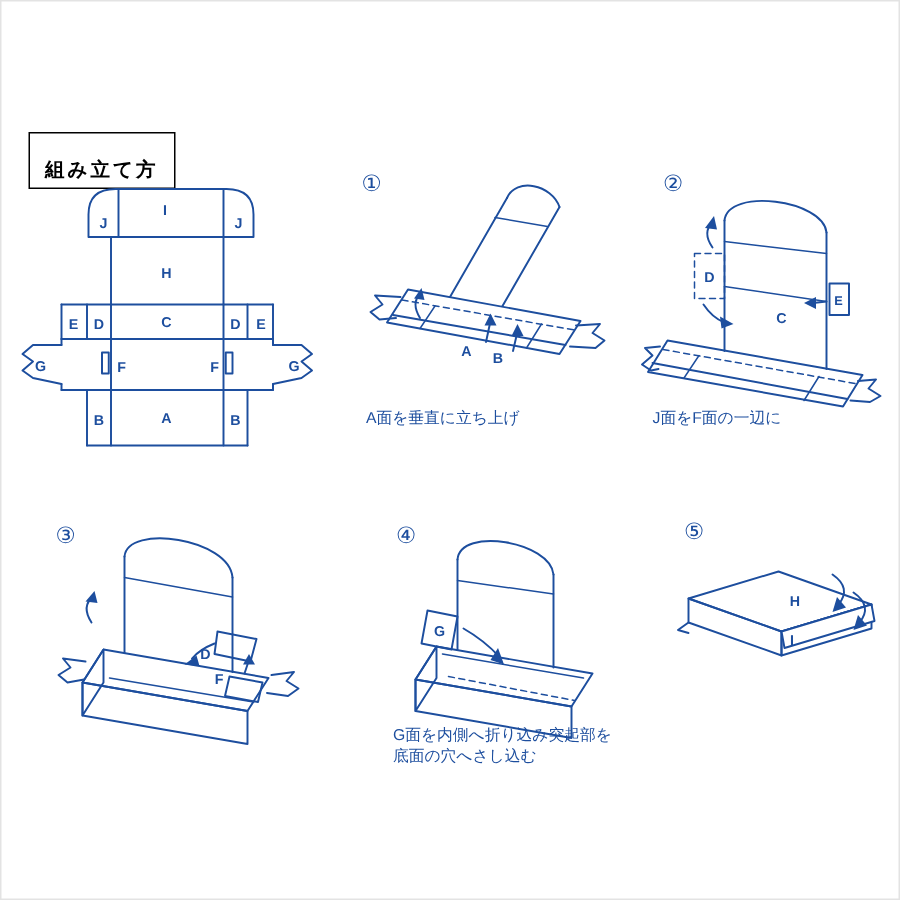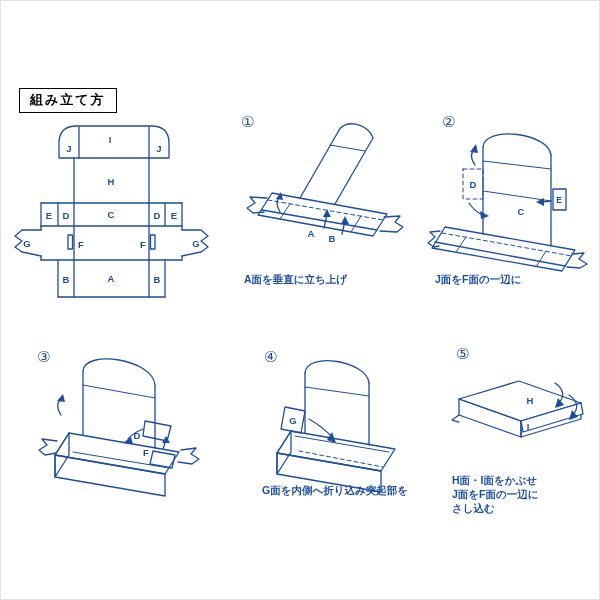--- a/index.html
+++ b/index.html
@@ -1,35 +1,35 @@
 <!DOCTYPE html>
 <html style="--line: #1d4e9e; --caption: #1d4e9e;"><head>
 <meta charset="utf-8">
 <style>
   * { margin:0; padding:0; box-sizing:border-box; }
   html,body { width:600px; height:600px; background:#fff;
               font-family:"Liberation Sans","DejaVu Sans",sans-serif; }
   .page { position:relative; width:600px; height:600px; background:#fff;
           border:1px solid #e3e3e3; overflow:hidden; }
   .title-box { position:absolute; left:18px; top:87px; border:1.7px solid #000;
-               padding:2px 10px 3px; font-size:13px; font-weight:bold;
+               padding:15px 10px 3px; font-size:13px; font-weight:bold;
                color:#000; letter-spacing:2px; background:#fff; }
   .drawing { position:absolute; color:var(--line,#1d4e9e); }
   .ln path, .ln rect { fill:none; stroke:currentColor; stroke-width:1.3;
                        stroke-linejoin:round; stroke-linecap:round; }
   .ln .dash { stroke-dasharray:4 3; stroke-width:1; }
   .ln .thin { stroke-width:1; }
   .ln .fill { fill:currentColor; stroke:none; }
   .ln .wfill { fill:#fff; stroke:currentColor; stroke-width:1.3; }
   .lbl text { fill:currentColor; font-size:9.5px; font-weight:bold;
               font-family:"Liberation Sans",sans-serif; text-anchor:middle; }
   .lbl text.sm { font-size:8.5px; }
   .step-number { position:absolute; color:var(--line,#1d4e9e); font-size:15px; }
   .caption { position:absolute; color:var(--caption,#1d4e9e); font-size:10.5px;
-             font-weight:bold; line-height:14px; white-space:nowrap; }
+             font-weight:normal; line-height:14px; white-space:nowrap; }
 </style>
 </head>
 <body>
 
 <div class="page">
 
   <div class="title-box">
     <span>組み立て方</span>
   </div>
 
@@ -188,39 +188,35 @@
       <path d="M28,66 L48,70 L44,92 L24,88 Z"></path>
       <path d="M52,78 Q66,86 76,97"></path>
       <path class="fill" d="M79,102 L70,99 L75,91 Z"></path>
     </g>
     <g class="lbl">
       <text x="36" y="83">G</text>
     </g>
   </svg>
   <div class="caption" style="left:261px; top:482px">
     <div>G面を内側へ折り込み突起部を</div>
+    <div>底面の穴へさし込む</div>
   </div>
 
   <div class="step-number" style="left:455px; top:344px">⑤</div>
   <svg class="drawing" style="left:446px; top:340px; width:152px; height:140px" viewBox="0 0 152 140">
     <g class="ln">
       <path d="M12,58 L72,40 L134,62 L74,80 Z"></path>
       <path d="M12,58 L12,74 L74,96 L74,80 Z"></path>
       <path d="M74,80 L74,96 L134,78 L134,62 Z"></path>
       <path class="wfill" d="M74,80 L134,62 L136,73 L76,91 Z"></path>
       <path d="M12,74 L5,79 L12,81"></path>
       <path d="M108,42 Q121,51 112,62"></path>
       <path class="fill" d="M108,67 L117,64 L111,57 Z"></path>
       <path d="M122,54 Q135,63 126,74"></path>
       <path class="fill" d="M122,79 L131,76 L125,69 Z"></path>
     </g>
     <g class="lbl">
       <text x="83" y="63">H</text>
       <text x="81" y="89">I</text>
     </g>
   </svg>
-  <div class="caption" style="left:451px; top:472px">
-    <div>H面・I面をかぶせ</div>
-    <div>J面をF面の一辺に</div>
-    <div>さし込む</div>
-  </div>
 
 </div>
 
 </body></html>

